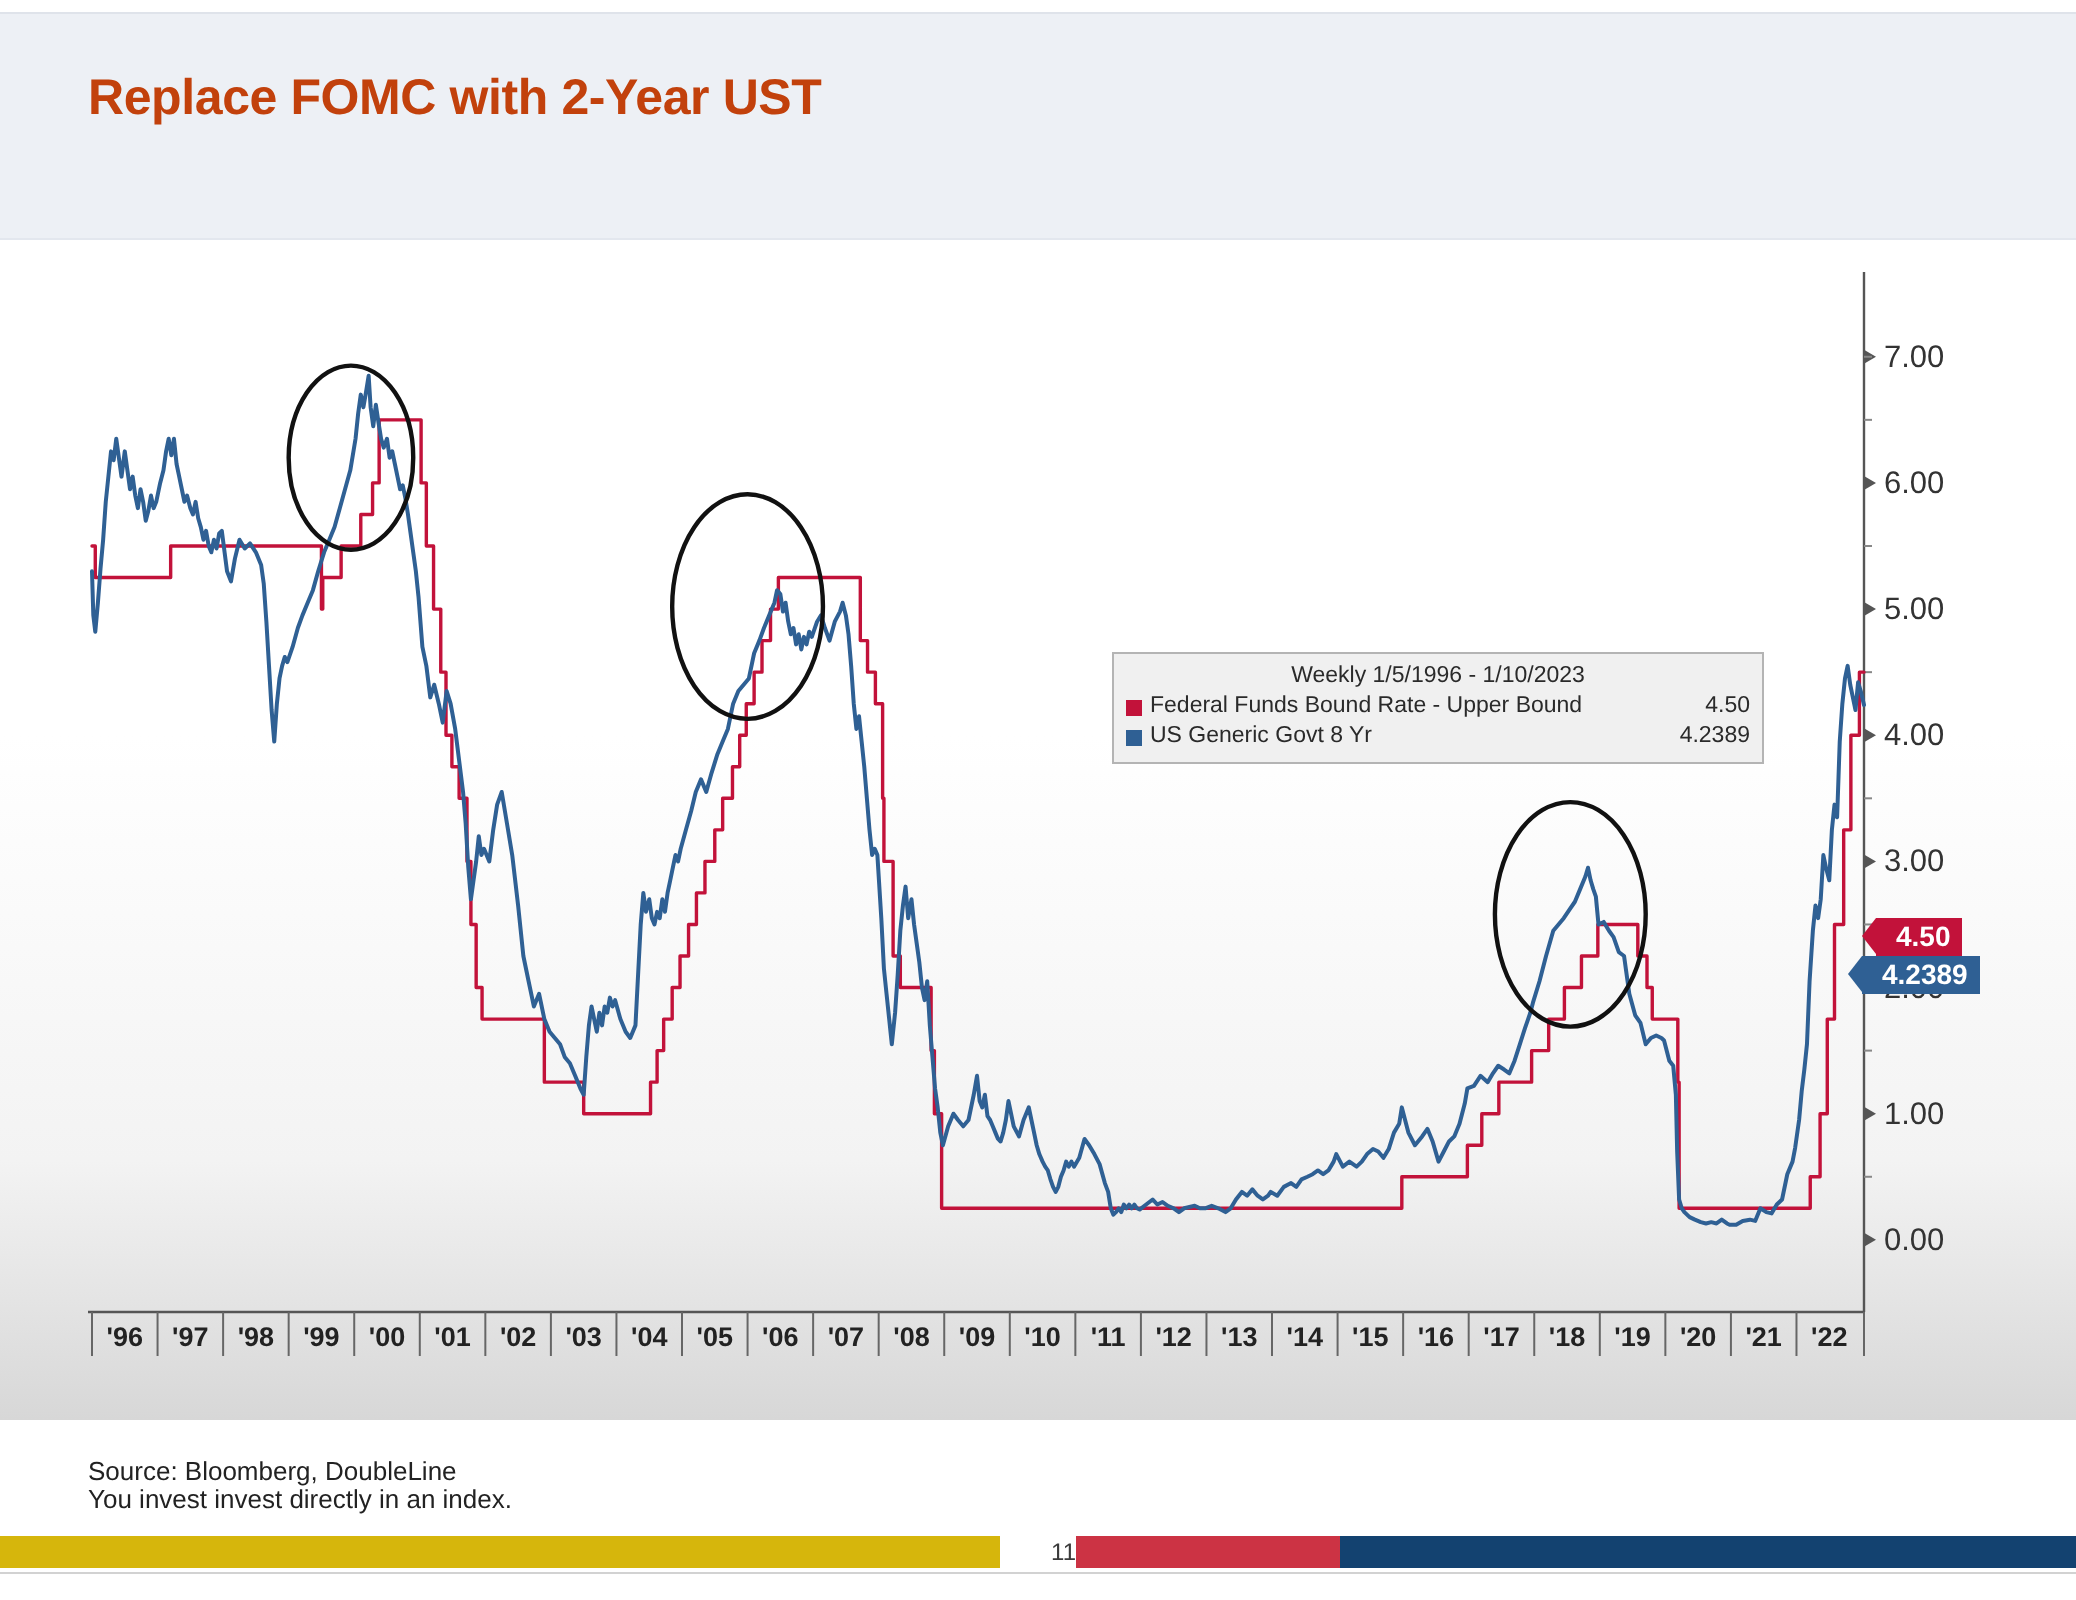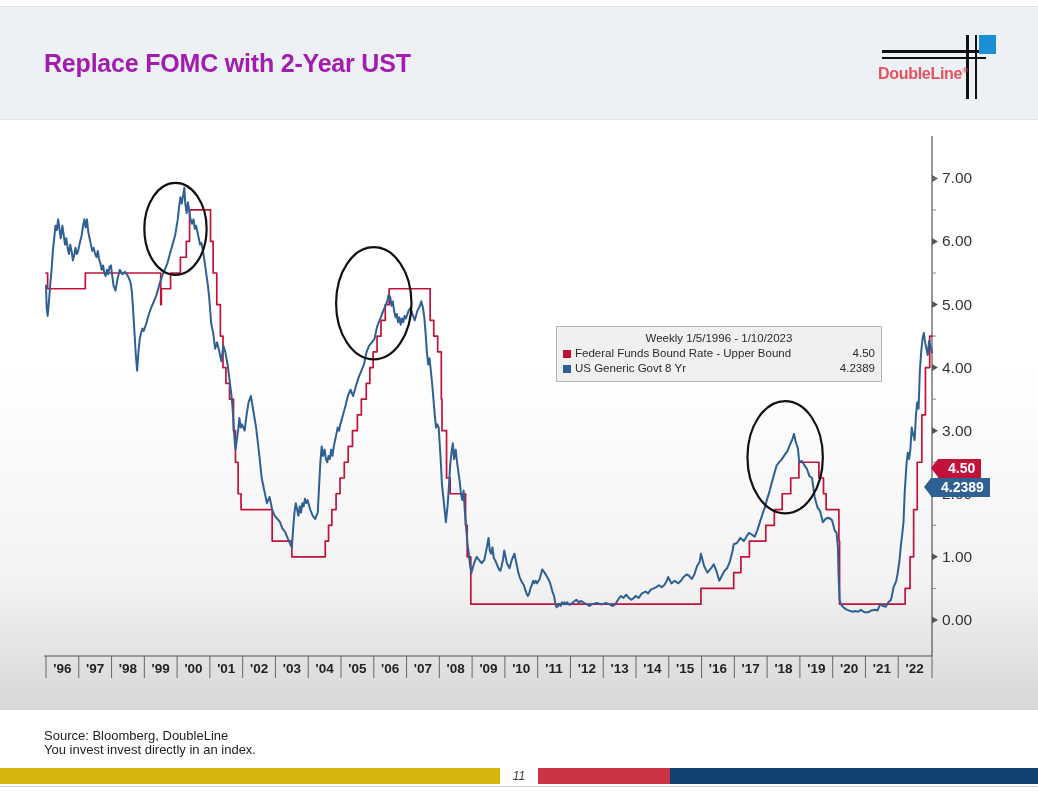--- a/index.html
+++ b/index.html
@@ -21,24 +21,24 @@
     left: 0; top: 6px;
     width: 1038px;
     height: 112px;
     background: #edf0f5;
     border-top: 1px solid #dfe3ea;
     border-bottom: 1px solid #e3e7ee;
   }
   #slide-title {
     position: absolute;
     left: 44px;
-    top: 42px;
+    top: 28px;
     font-size: 25px;
     font-weight: bold;
-    color: #a21caf;
+    color: #c2410c;
     letter-spacing: -0.2px;
     white-space: nowrap;
   }
 
   
   #brand-logo {
     position: absolute;
     right: 42px;
     top: 26px;
     width: 122px;
@@ -204,47 +204,38 @@
     width: 368px; height: 16px;
     background: #134270;
   }
   #page-number {
     position: absolute;
     left: 500px;
     top: 0;
     width: 38px;
     height: 16px;
     line-height: 16px;
-    text-align: center;
+    text-align: right;
     font-size: 12px;
     color: #3a3a3a;
-    font-style: italic;
   }
   #bottom-strip {
     position: absolute;
     left: 0; top: 786px;
     width: 1038px; height: 14px;
     background: #ffffff;
     border-top: 1px solid #d2d2d2;
   }
 </style>
 </head>
 <body>
 
 <div id="slide-header">
   <div id="slide-title">Replace FOMC with 2-Year UST</div>
 
-  <div id="brand-logo">
-    <div class="hline h1"></div>
-    <div class="hline h2"></div>
-    <div class="vline v1"></div>
-    <div class="vline v2"></div>
-    <div class="bluebox"></div>
-    <div class="wordmark"><span>DoubleLine</span><sup>®</sup></div>
-  </div>
 </div>
 
 <div id="chart-stage">
   <svg id="chart-svg" width="1038" height="590">
       <line x1="932" y1="16" x2="932" y2="536" stroke="#555" stroke-width="1.2"></line>
       <path d="M932 496.4230769230769 L938 499.9230769230769 L932 503.4230769230769 Z" fill="#555"></path>
       <text x="942" y="504.9230769230769" font-size="15.5" fill="#333" font-family="&quot;Liberation Sans&quot;, sans-serif">0.00</text>
       <path d="M932 433.3461538461538 L938 436.8461538461538 L932 440.3461538461538 Z" fill="#555"></path>
       <text x="942" y="441.8461538461538" font-size="15.5" fill="#333" font-family="&quot;Liberation Sans&quot;, sans-serif">1.00</text>
       <path d="M932 370.2692307692307 L938 373.7692307692307 L932 377.2692307692307 Z" fill="#555"></path>

